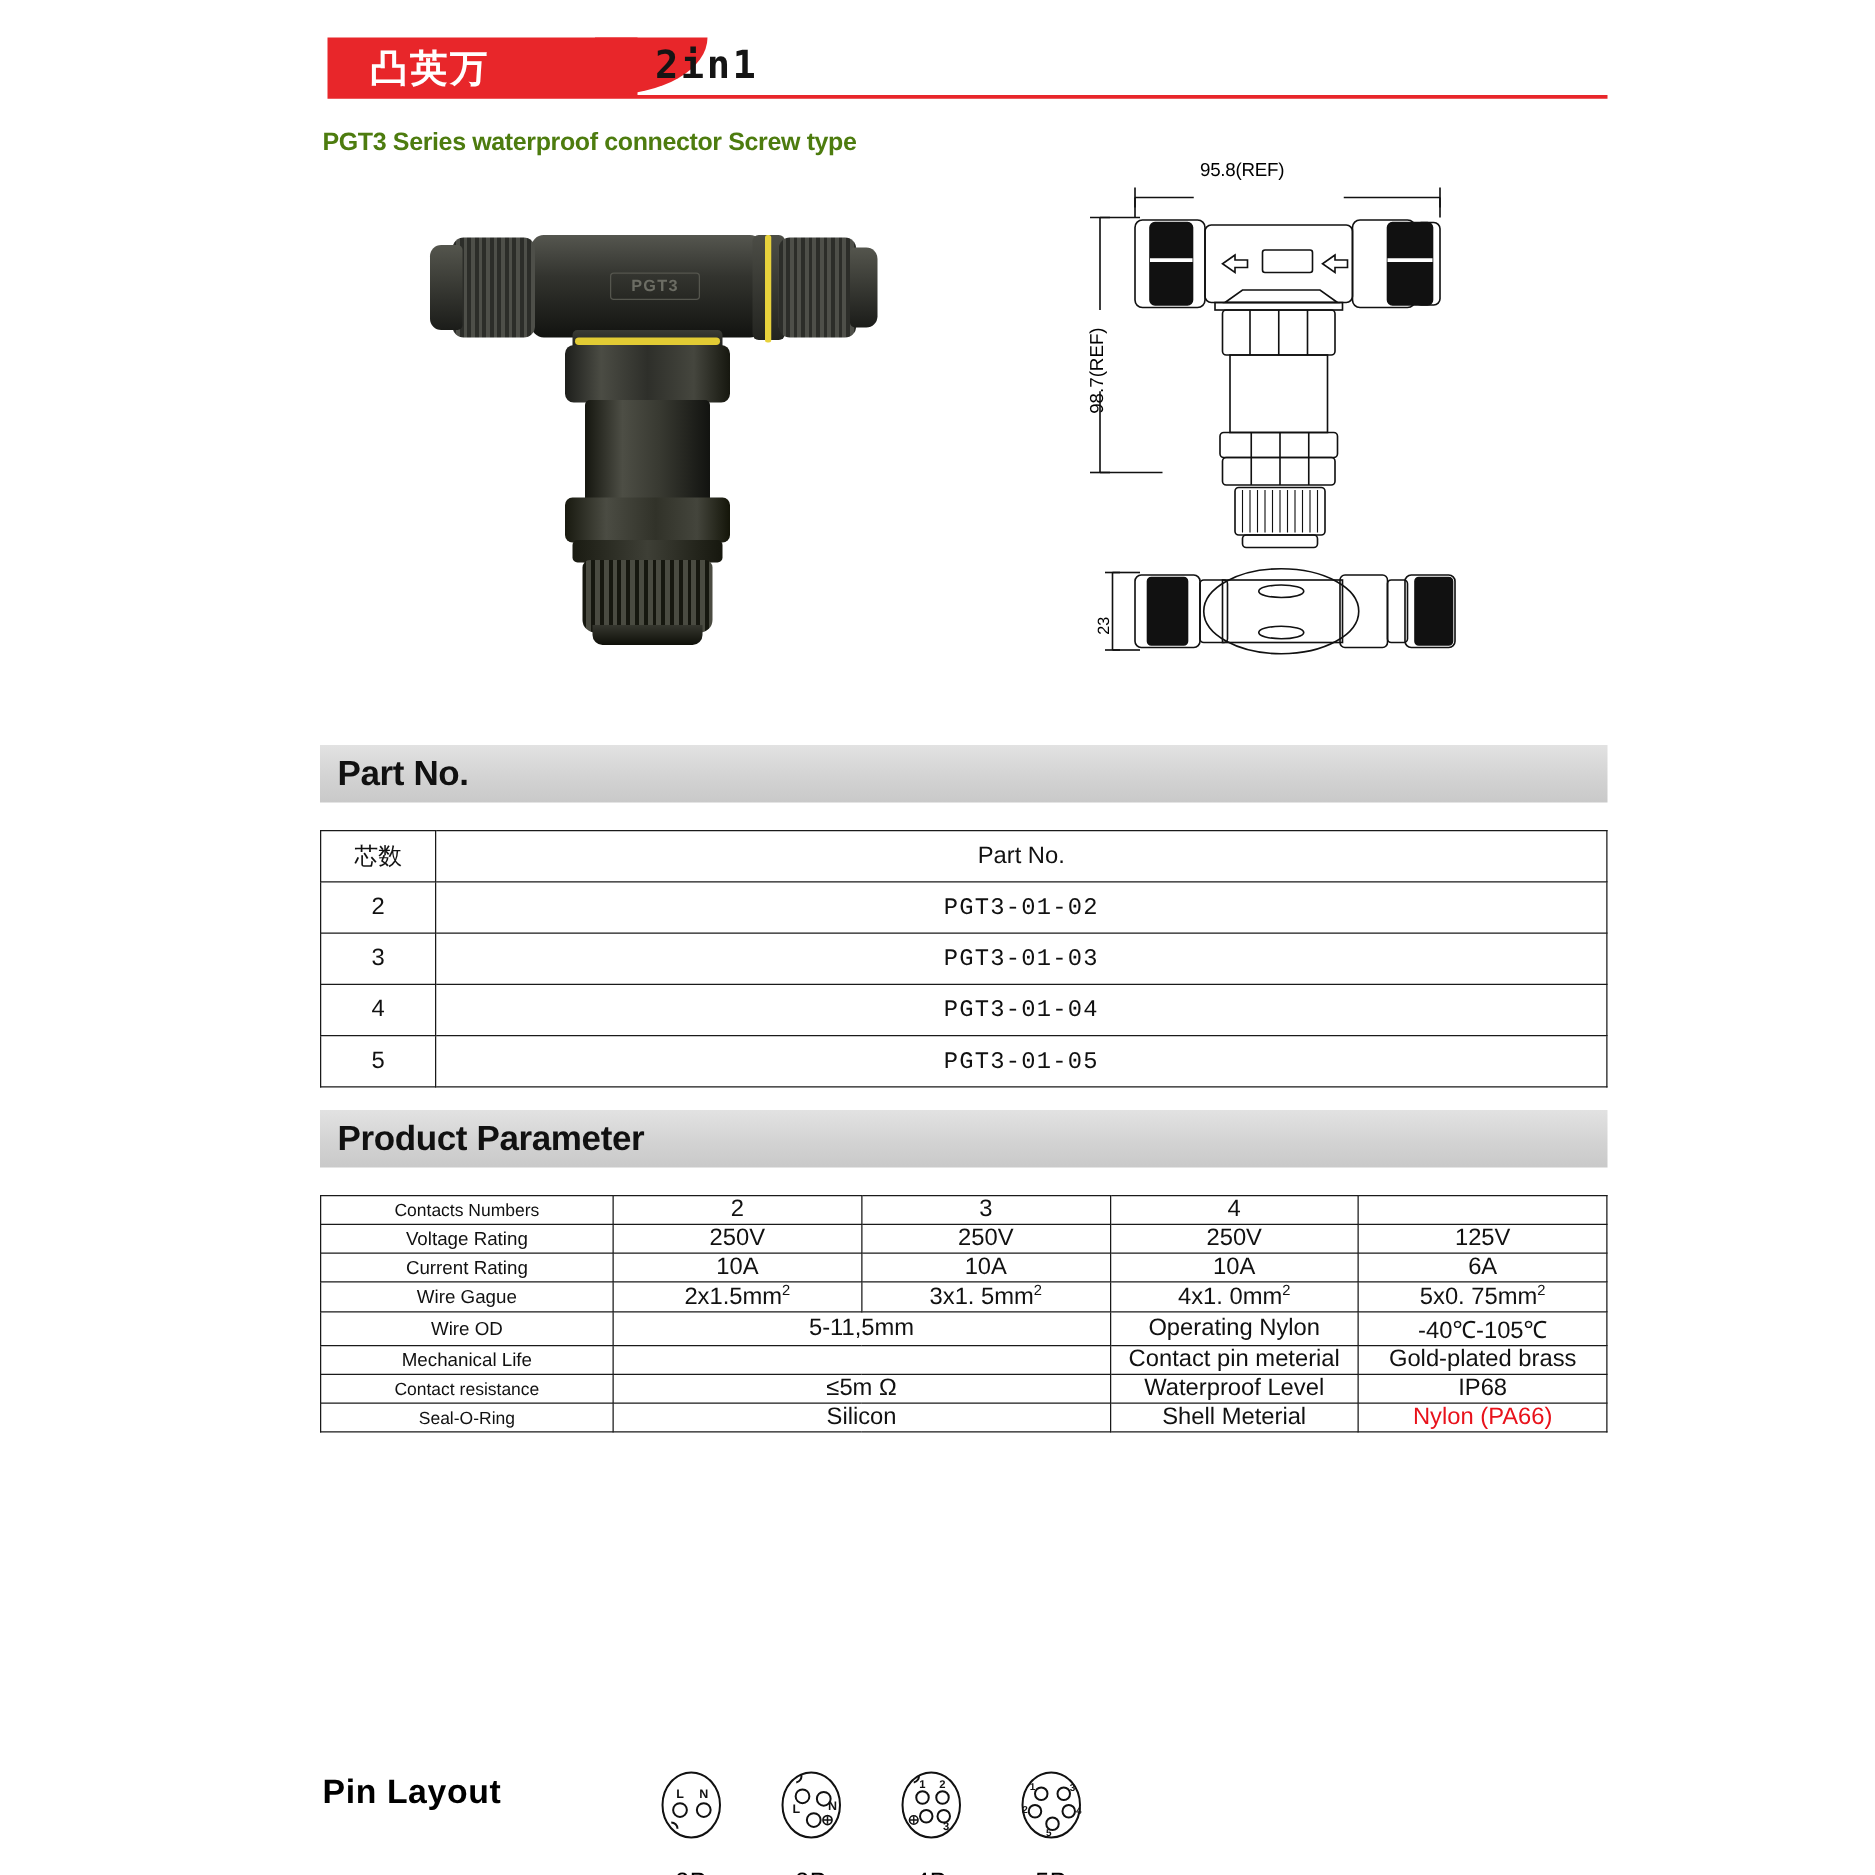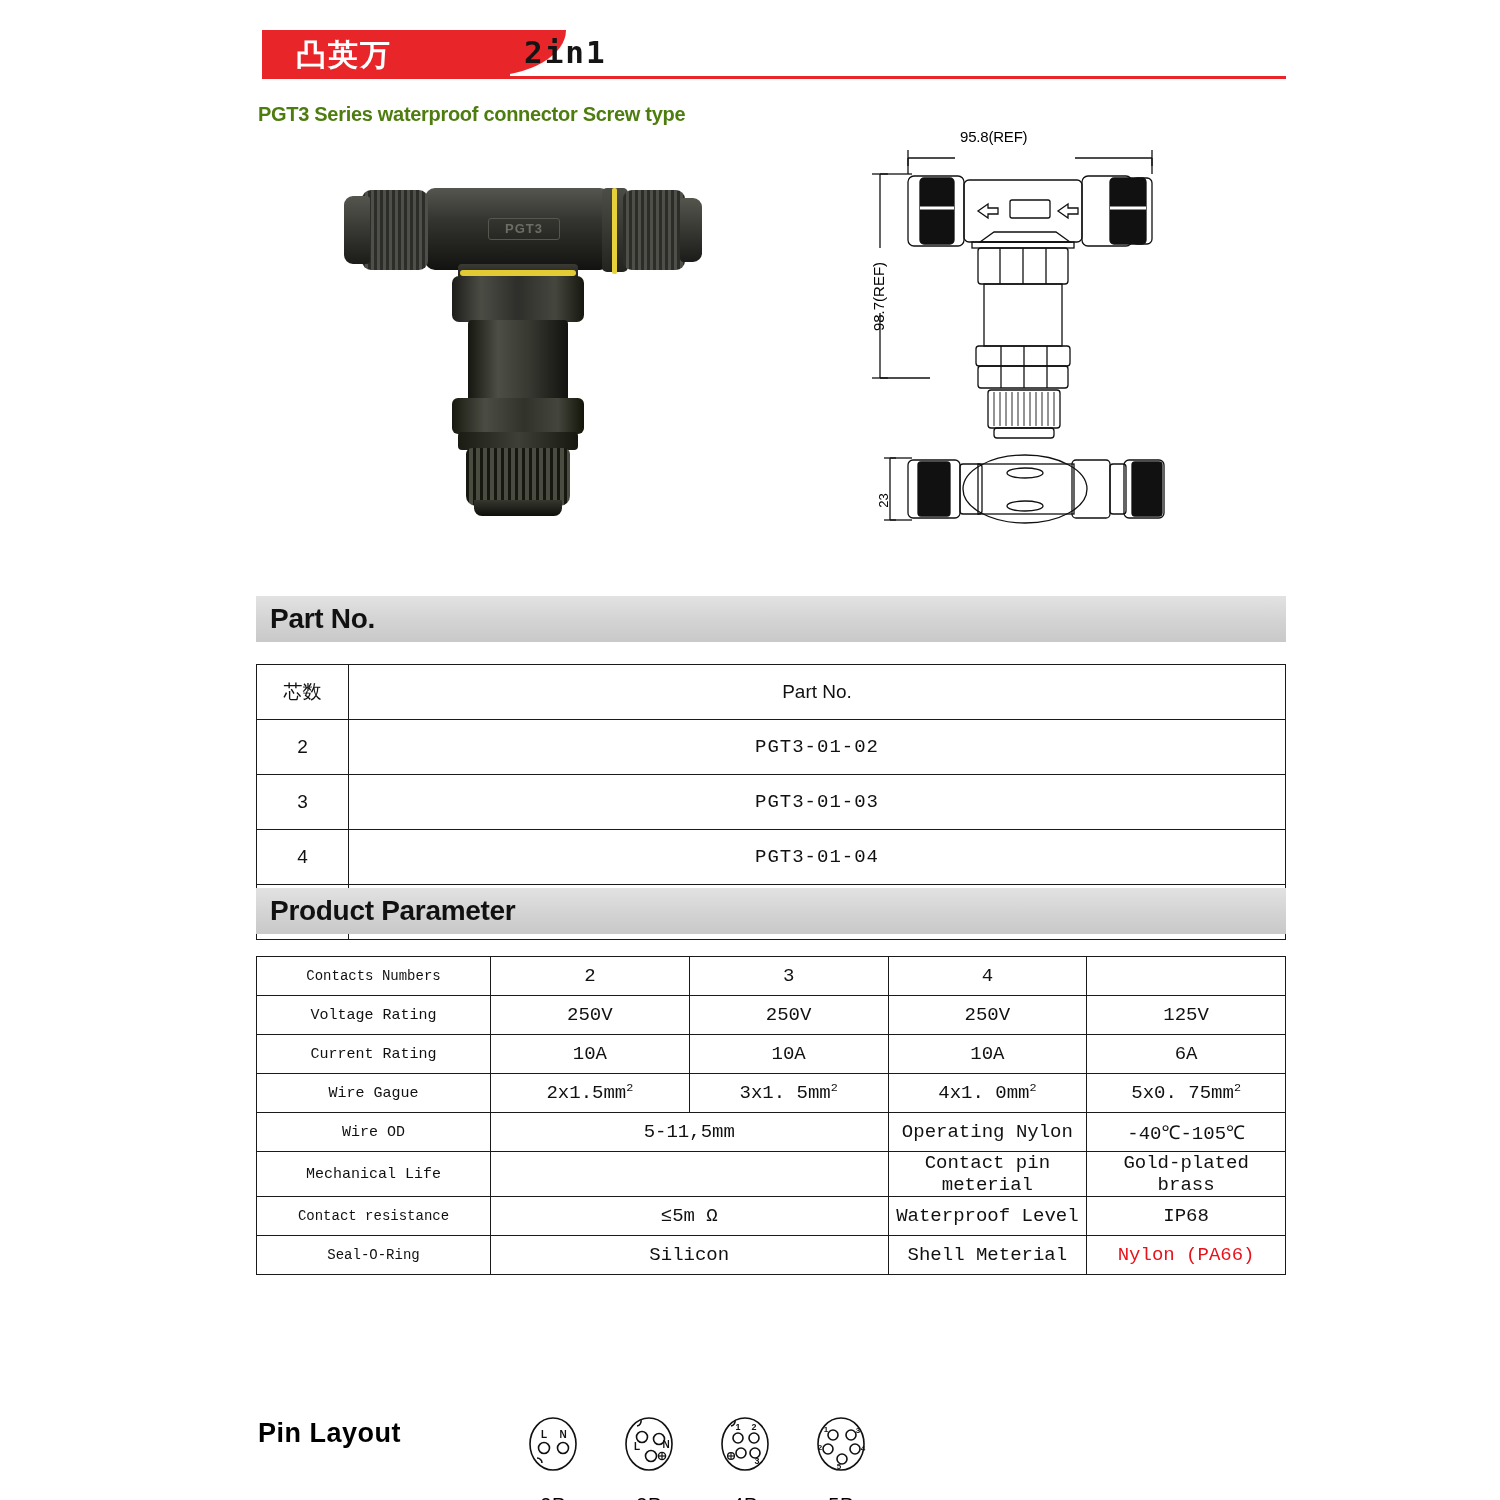--- a/index.html
+++ b/index.html
@@ -228,31 +228,31 @@
     border: 1.6px solid #1a1a1a;
     text-align: center;
     vertical-align: middle;
     font-weight: normal;
     color: #111;
   }
   #part-table {
     left: 256px; top: 664px;
     width: 1030px;
   }
-  #part-table td { height: 55px; font-size: 19px; }
+  #part-table td { height: 41px; font-size: 19px; }
   #part-table .c1 { width: 92px; }
   .mono { font-family: Liberation Mono, monospace; font-size: 18px; letter-spacing: 1px; margin-left: 44px; }
   .cjk { font-family: "DejaVu Sans", sans-serif; font-size: 17px; }
 
   
   #param-table {
     left: 256px; top: 956px;
     width: 1030px;
   }
-  #param-table td { height: 39px; font-size: 19px; padding: 0 2px; font-family: Liberation Mono, monospace; }
+  #param-table td { height: 23px; font-size: 19px; padding: 0 2px; }
   #param-table .lbl { width: 234px; font-size: 15px; }
   #param-table .lbl-sm { font-size: 14px; }
   #param-table .red { color: #e8121b; }
   sup { font-size: 0.62em; vertical-align: super; }
 
   
   .pin-title {
     position: absolute;
     left: 258px; top: 1418px;
     font-size: 27px; font-weight: bold;

